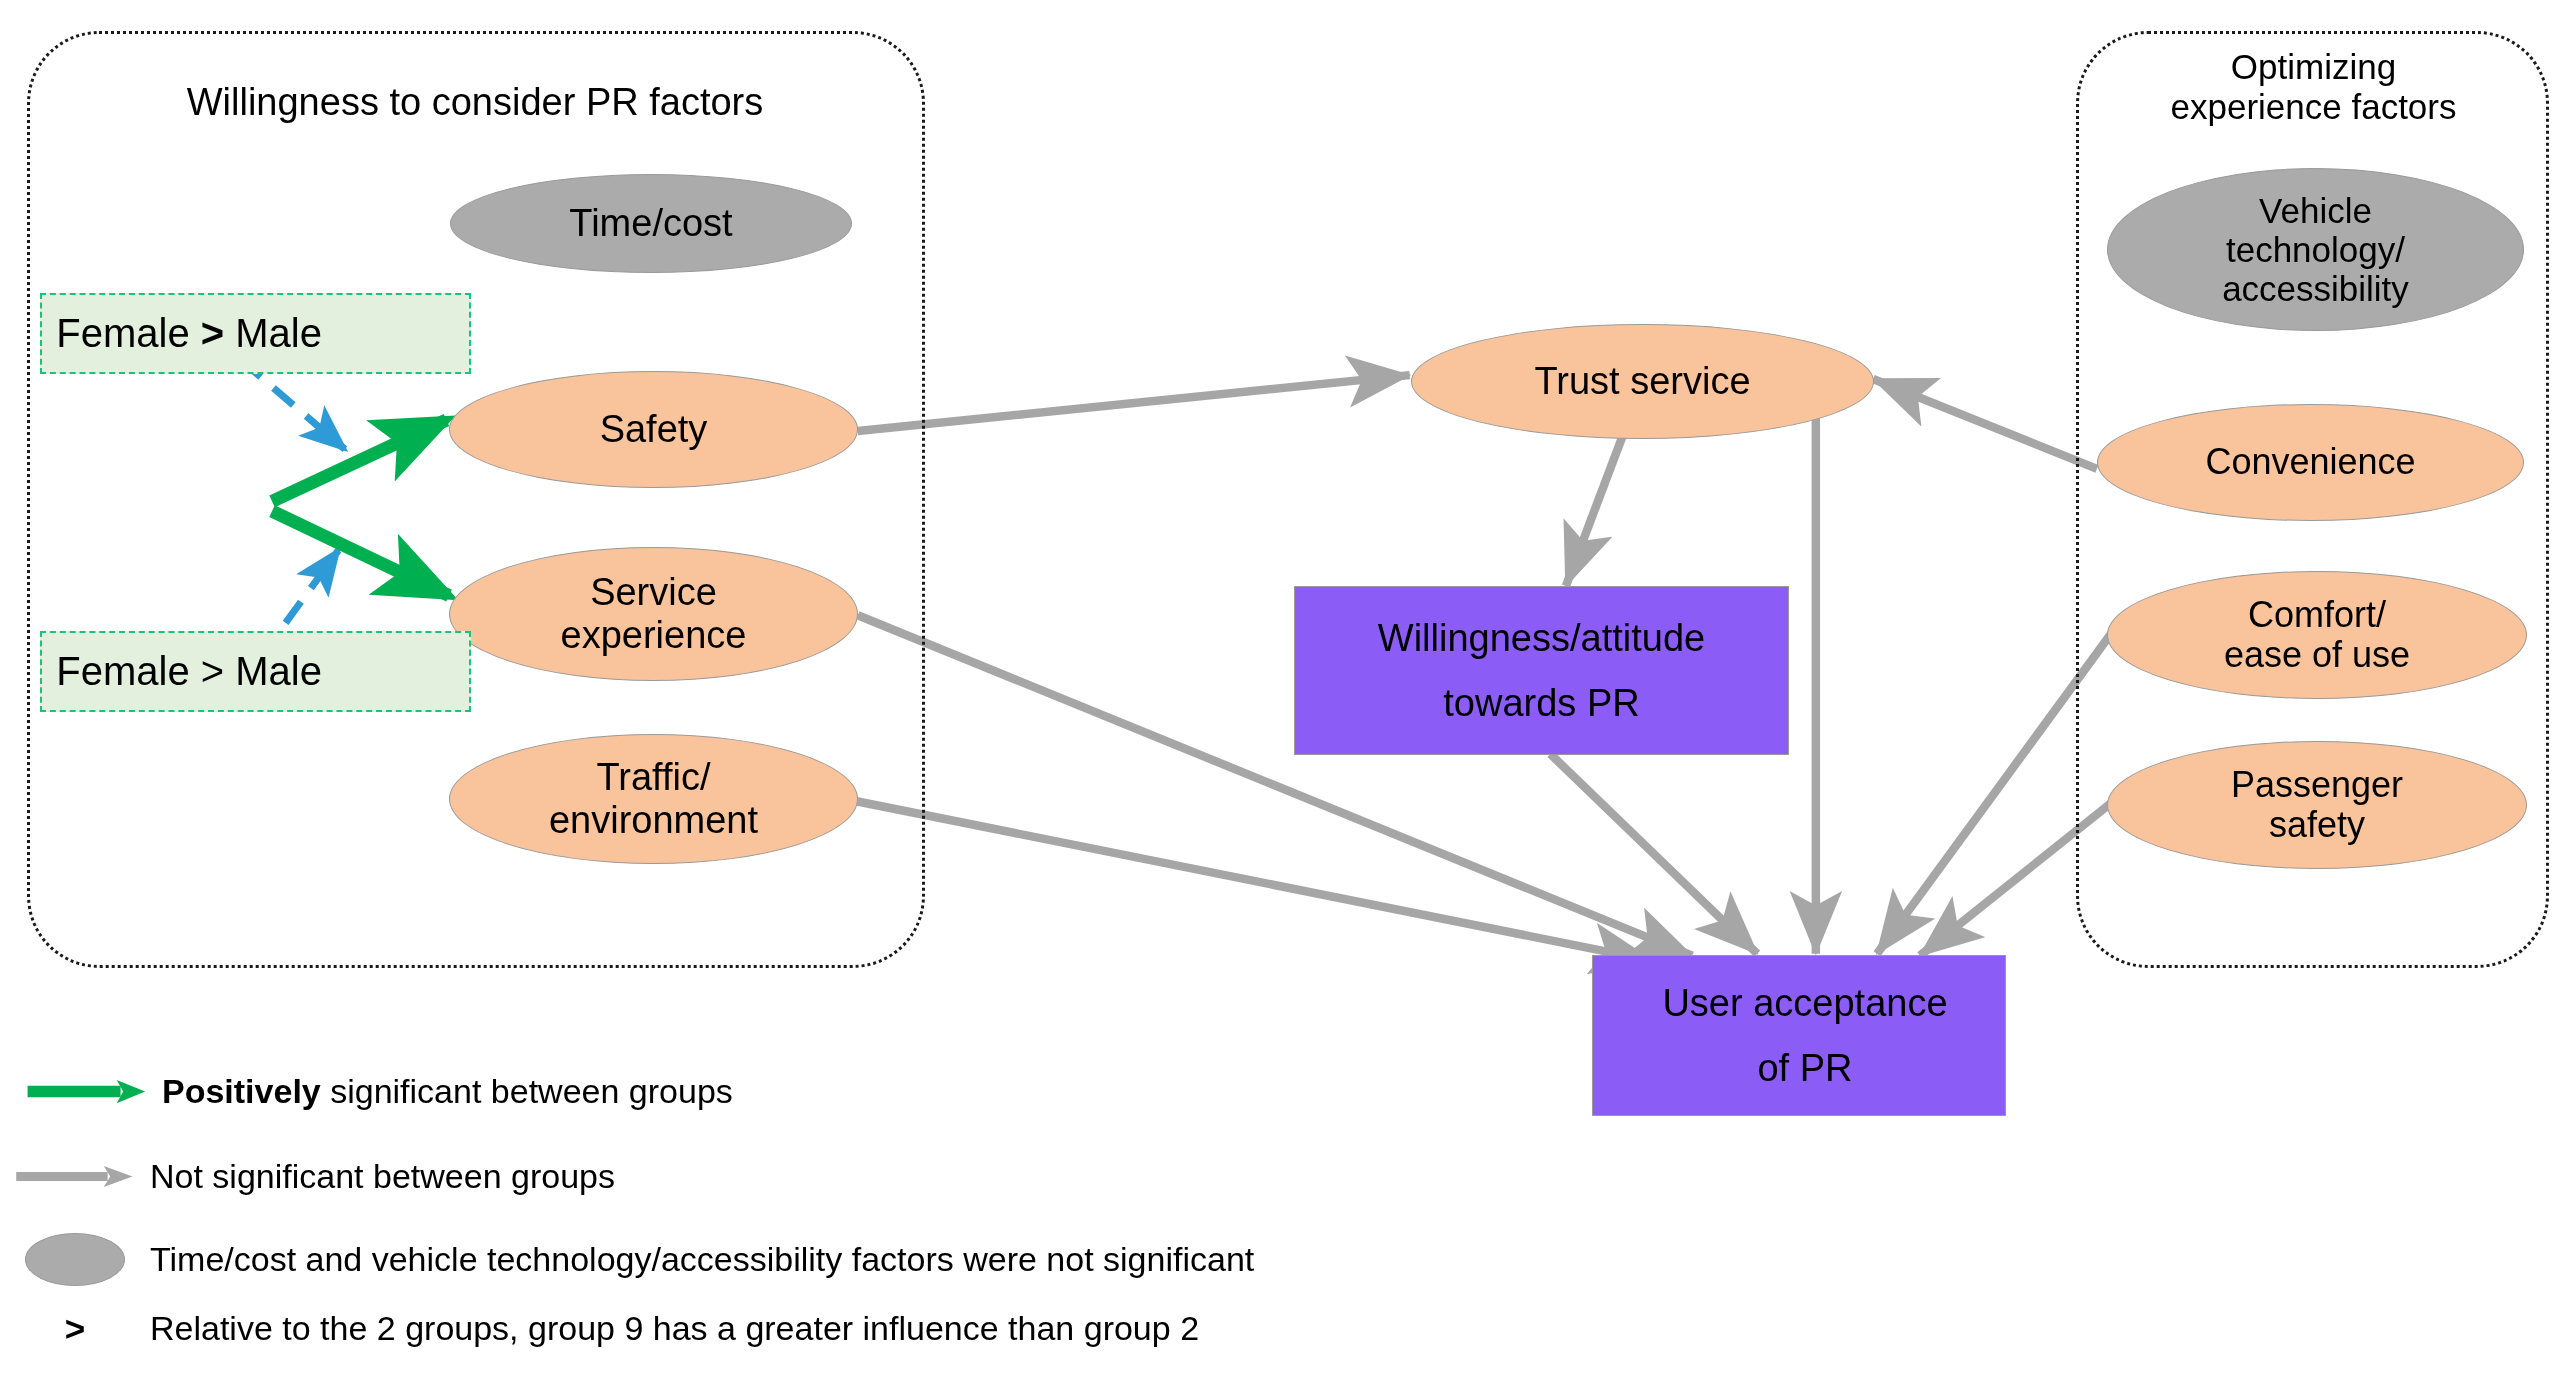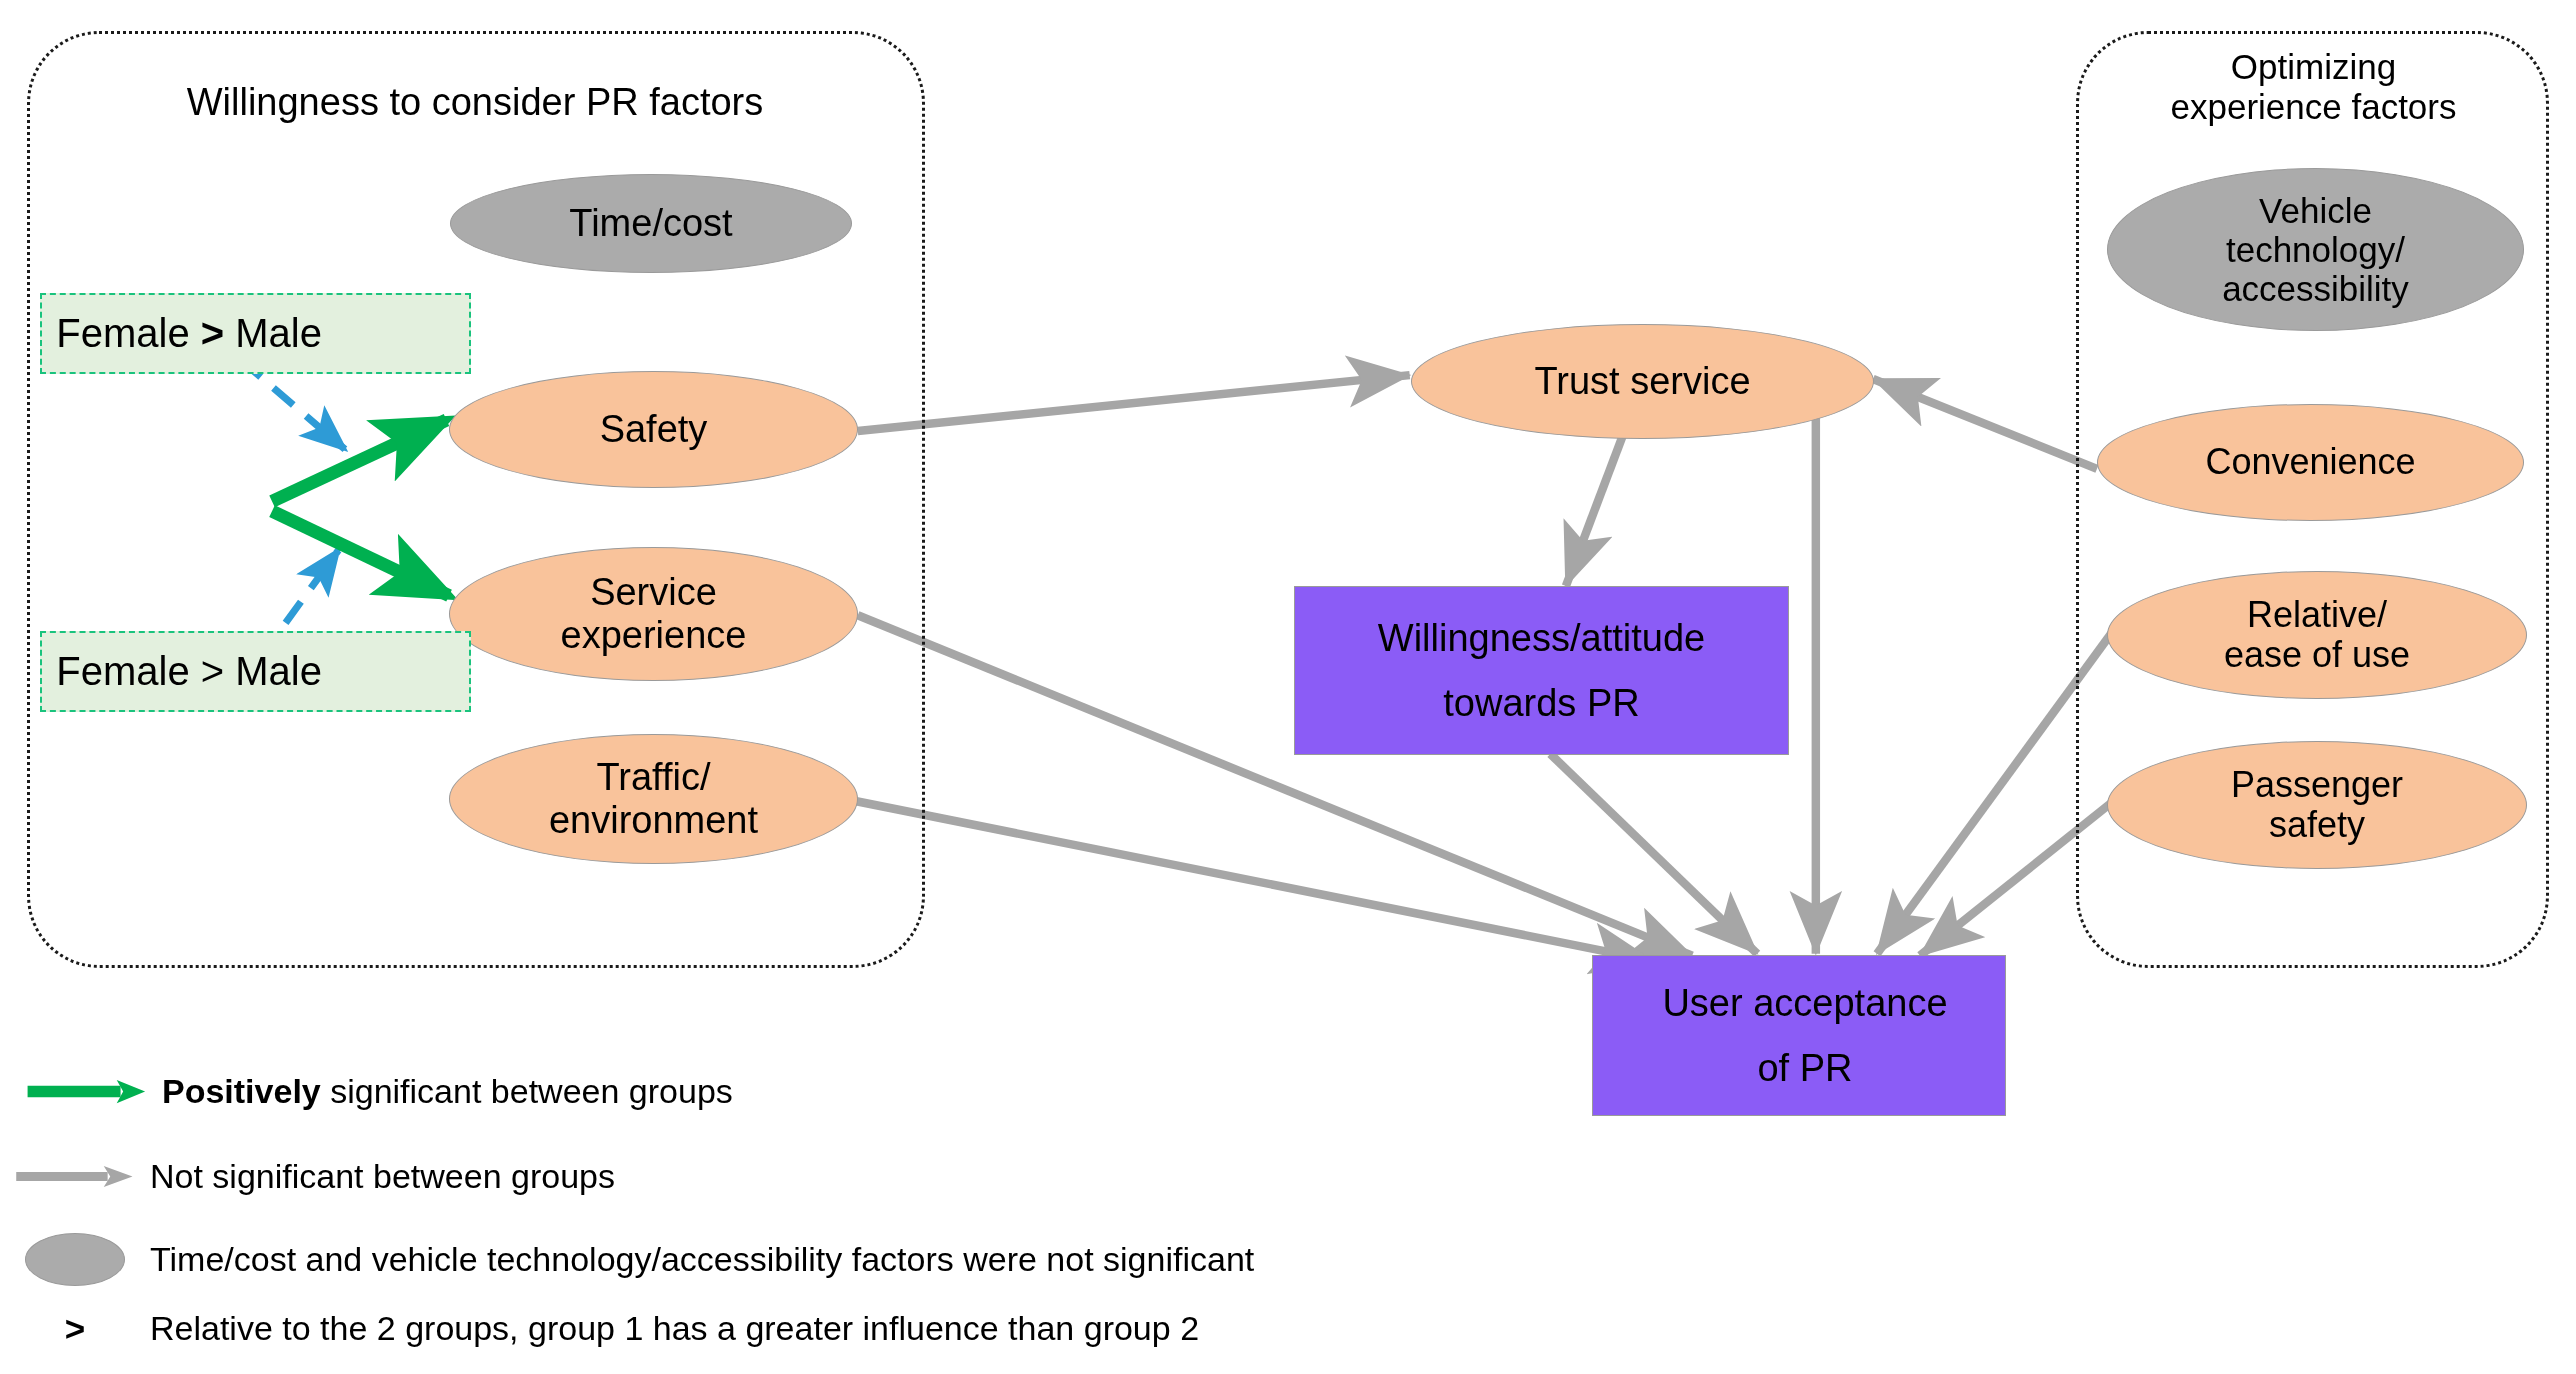--- a/index.html
+++ b/index.html
@@ -205,21 +205,21 @@
       <span>accessibility</span>
     </span>
   </div>
 
   <div class="node ellipse ell-orange" style="left:2097px; top:404px; width:427px; height:117px; font-size:36px;">
     <span>Convenience</span>
   </div>
 
   <div class="node ellipse ell-orange" style="left:2107px; top:571px; width:420px; height:128px; font-size:36px;">
     <span>
-      <span>Relative/</span><br>
+      <span>Comfort/</span><br>
       <span>ease of use</span>
     </span>
   </div>
 
   <div class="node ellipse ell-orange" style="left:2107px; top:741px; width:420px; height:128px; font-size:36px;">
     <span>
       <span>Passenger</span><br>
       <span>safety</span>
     </span>
   </div>
@@ -252,21 +252,21 @@
       <span class="legend-sym">
         <span class="lg-ellipse"></span>
       </span>
       <span class="legend-txt" style="font-size:34px;">Time/cost and vehicle technology/accessibility factors were not significant</span>
     </div>
 
     <div class="legend-row" style="left:0px; top:249px; height:51px;">
       <span class="legend-sym">
         <span class="chev">&gt;</span>
       </span>
-      <span class="legend-txt" style="font-size:34px;">Relative to the 2 groups, group 1 has a greater influence than group 2</span>
+      <span class="legend-txt" style="font-size:34px;">Relative to the 2 groups, group 9 has a greater influence than group 2</span>
     </div>
 
     <div class="legend-row" style="left:0px; top:310px; height:51px;">
       <span class="legend-sym">
         <span class="chev">&lt;</span>
       </span>
       <span class="legend-txt" style="font-size:34px;">Relative to the 2 groups, group 1 has a lesser influence than group 2</span>
     </div>
 
   </div>

